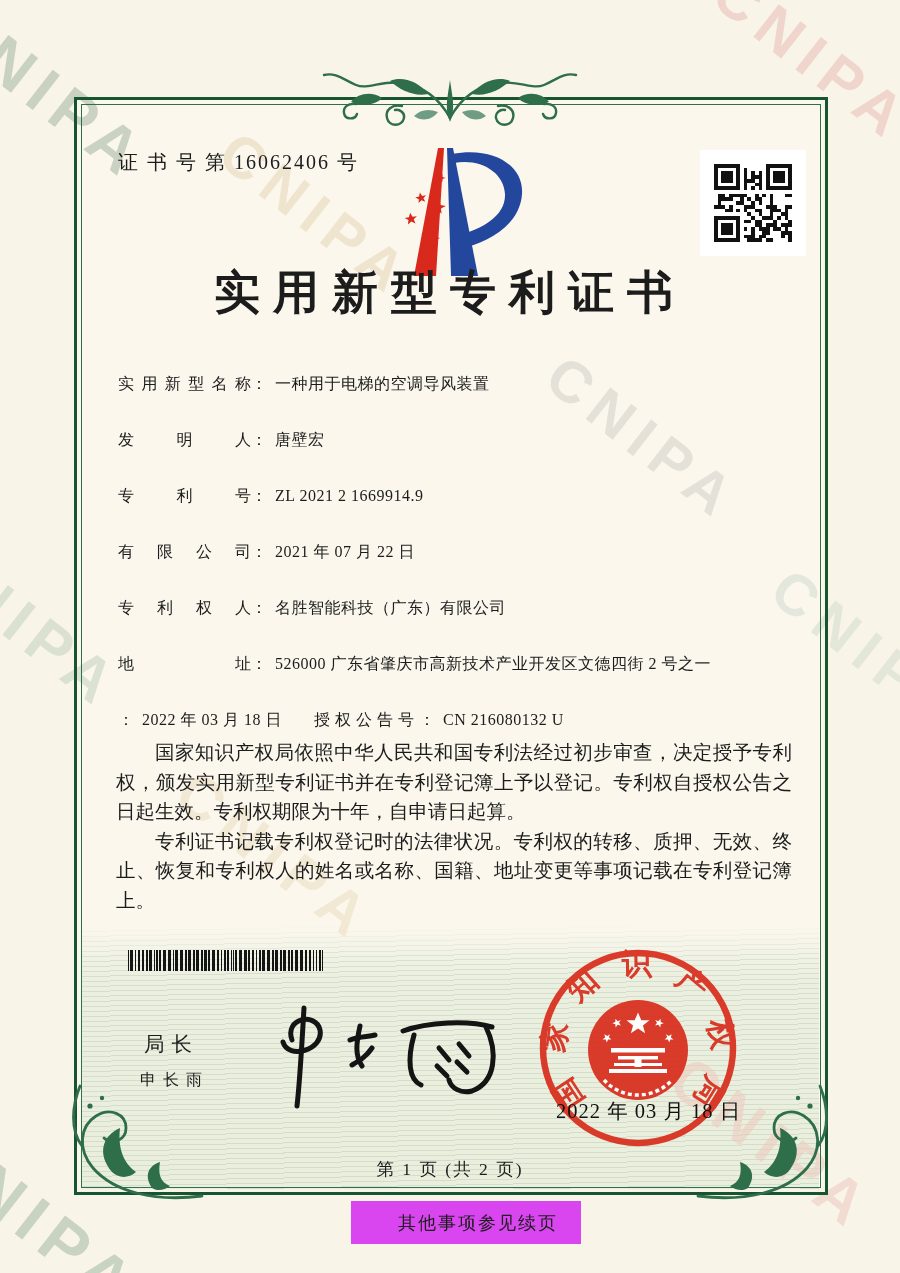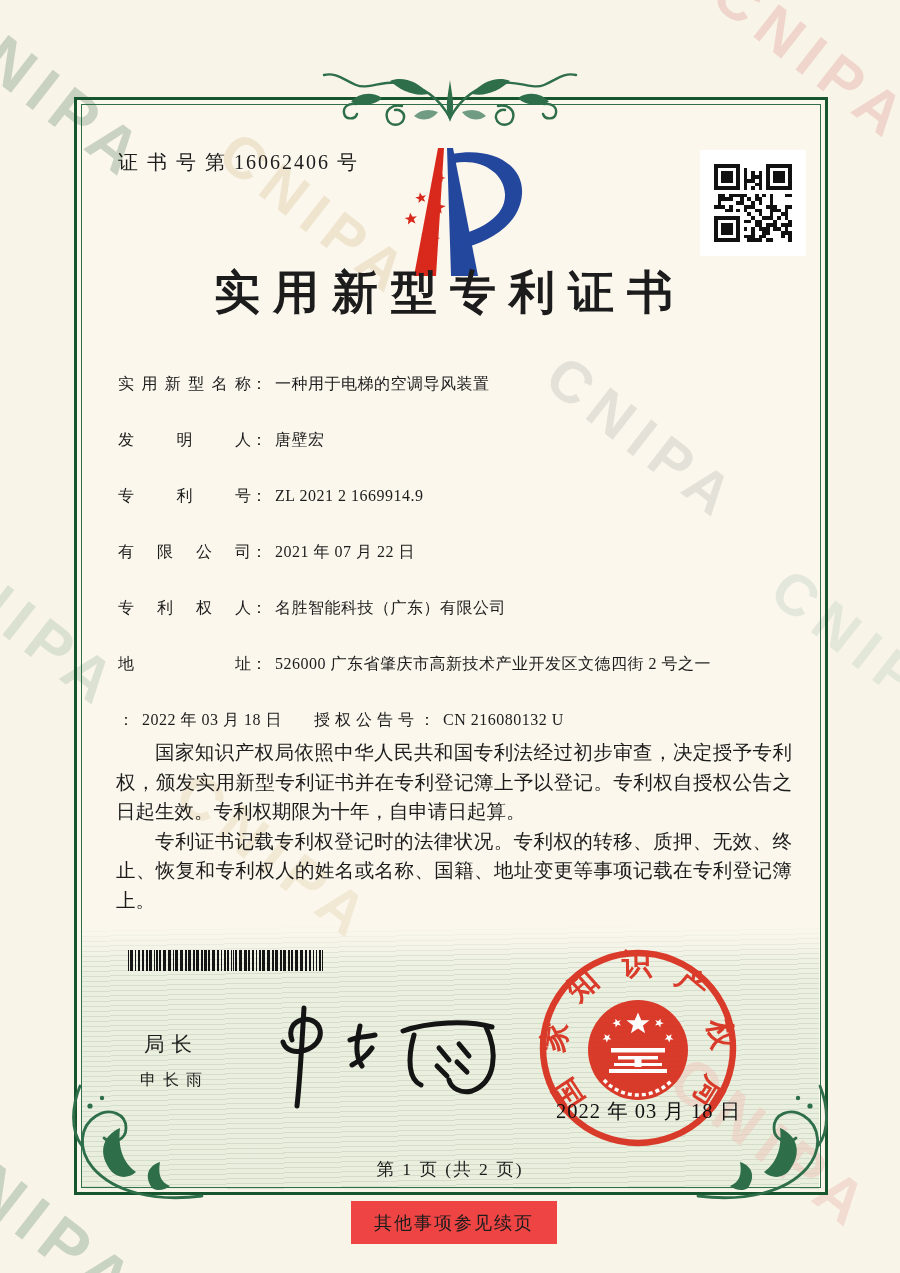--- a/index.html
+++ b/index.html
@@ -74,22 +74,22 @@
   .director-title{left:144px;top:1030px;font-size:20.5px;letter-spacing:7px;}
   .director-name{left:140px;top:1070px;font-size:16px;letter-spacing:7px;}
   .signature{left:262px;top:1000px;}
 
   
   .seal{left:536px;top:946px;opacity:.94;}
   .seal-date{left:556px;top:1097px;font-size:20.5px;letter-spacing:1px;color:#111;}
 
   
   .footer-page{left:0;right:0;top:1157px;text-align:center;font-size:17.5px;letter-spacing:2px;}
-  .note-box{left:351px;top:1201px;width:206px;height:43px;background:#ef4444;
-    display:flex;align-items:center;justify-content:center;font-size:18px;letter-spacing:2px;}
+  .note-box{left:351px;top:1201px;width:206px;height:43px;background:#d946ef;
+    display:flex;align-items:center;justify-content:center;font-size:18px;letter-spacing:2px;padding-left:24px;}
 
   .orn{pointer-events:none;}
   .orn-br{transform:scaleX(-1);}
 </style>
 </head>
 <body>
 
 <div class="abs frame-bg"></div>
 <div class="abs guilloche"></div>
 

